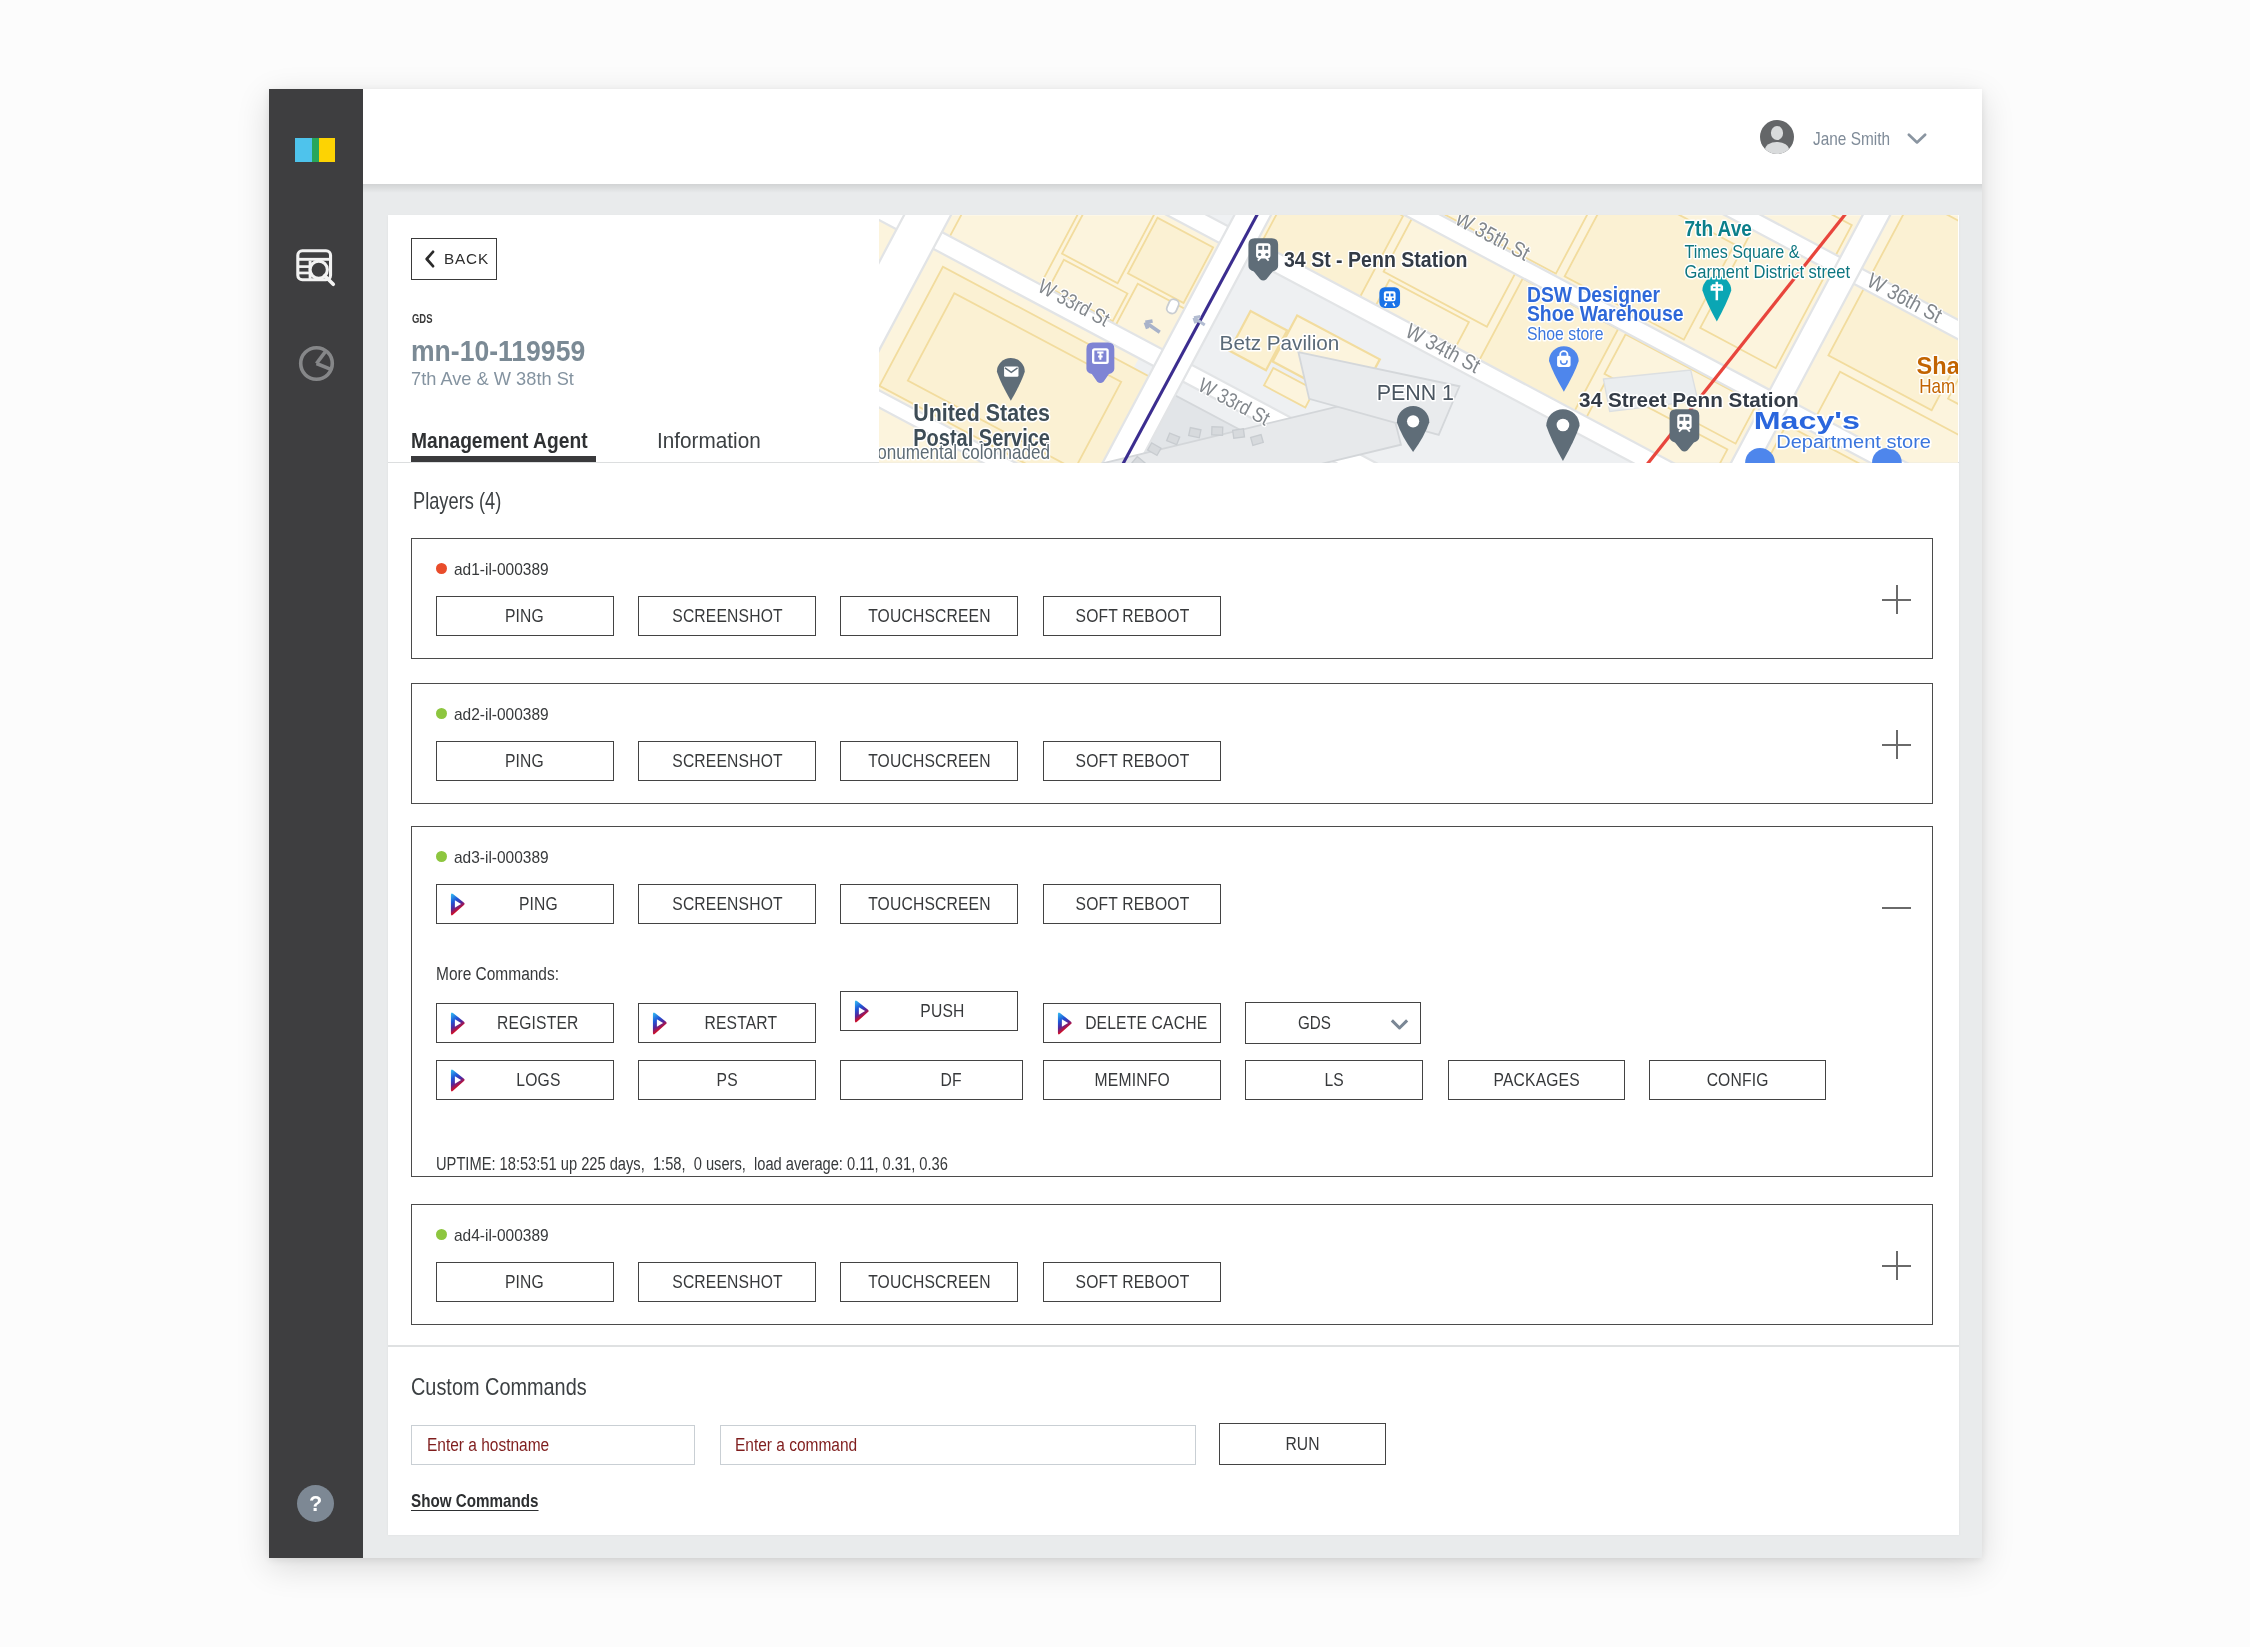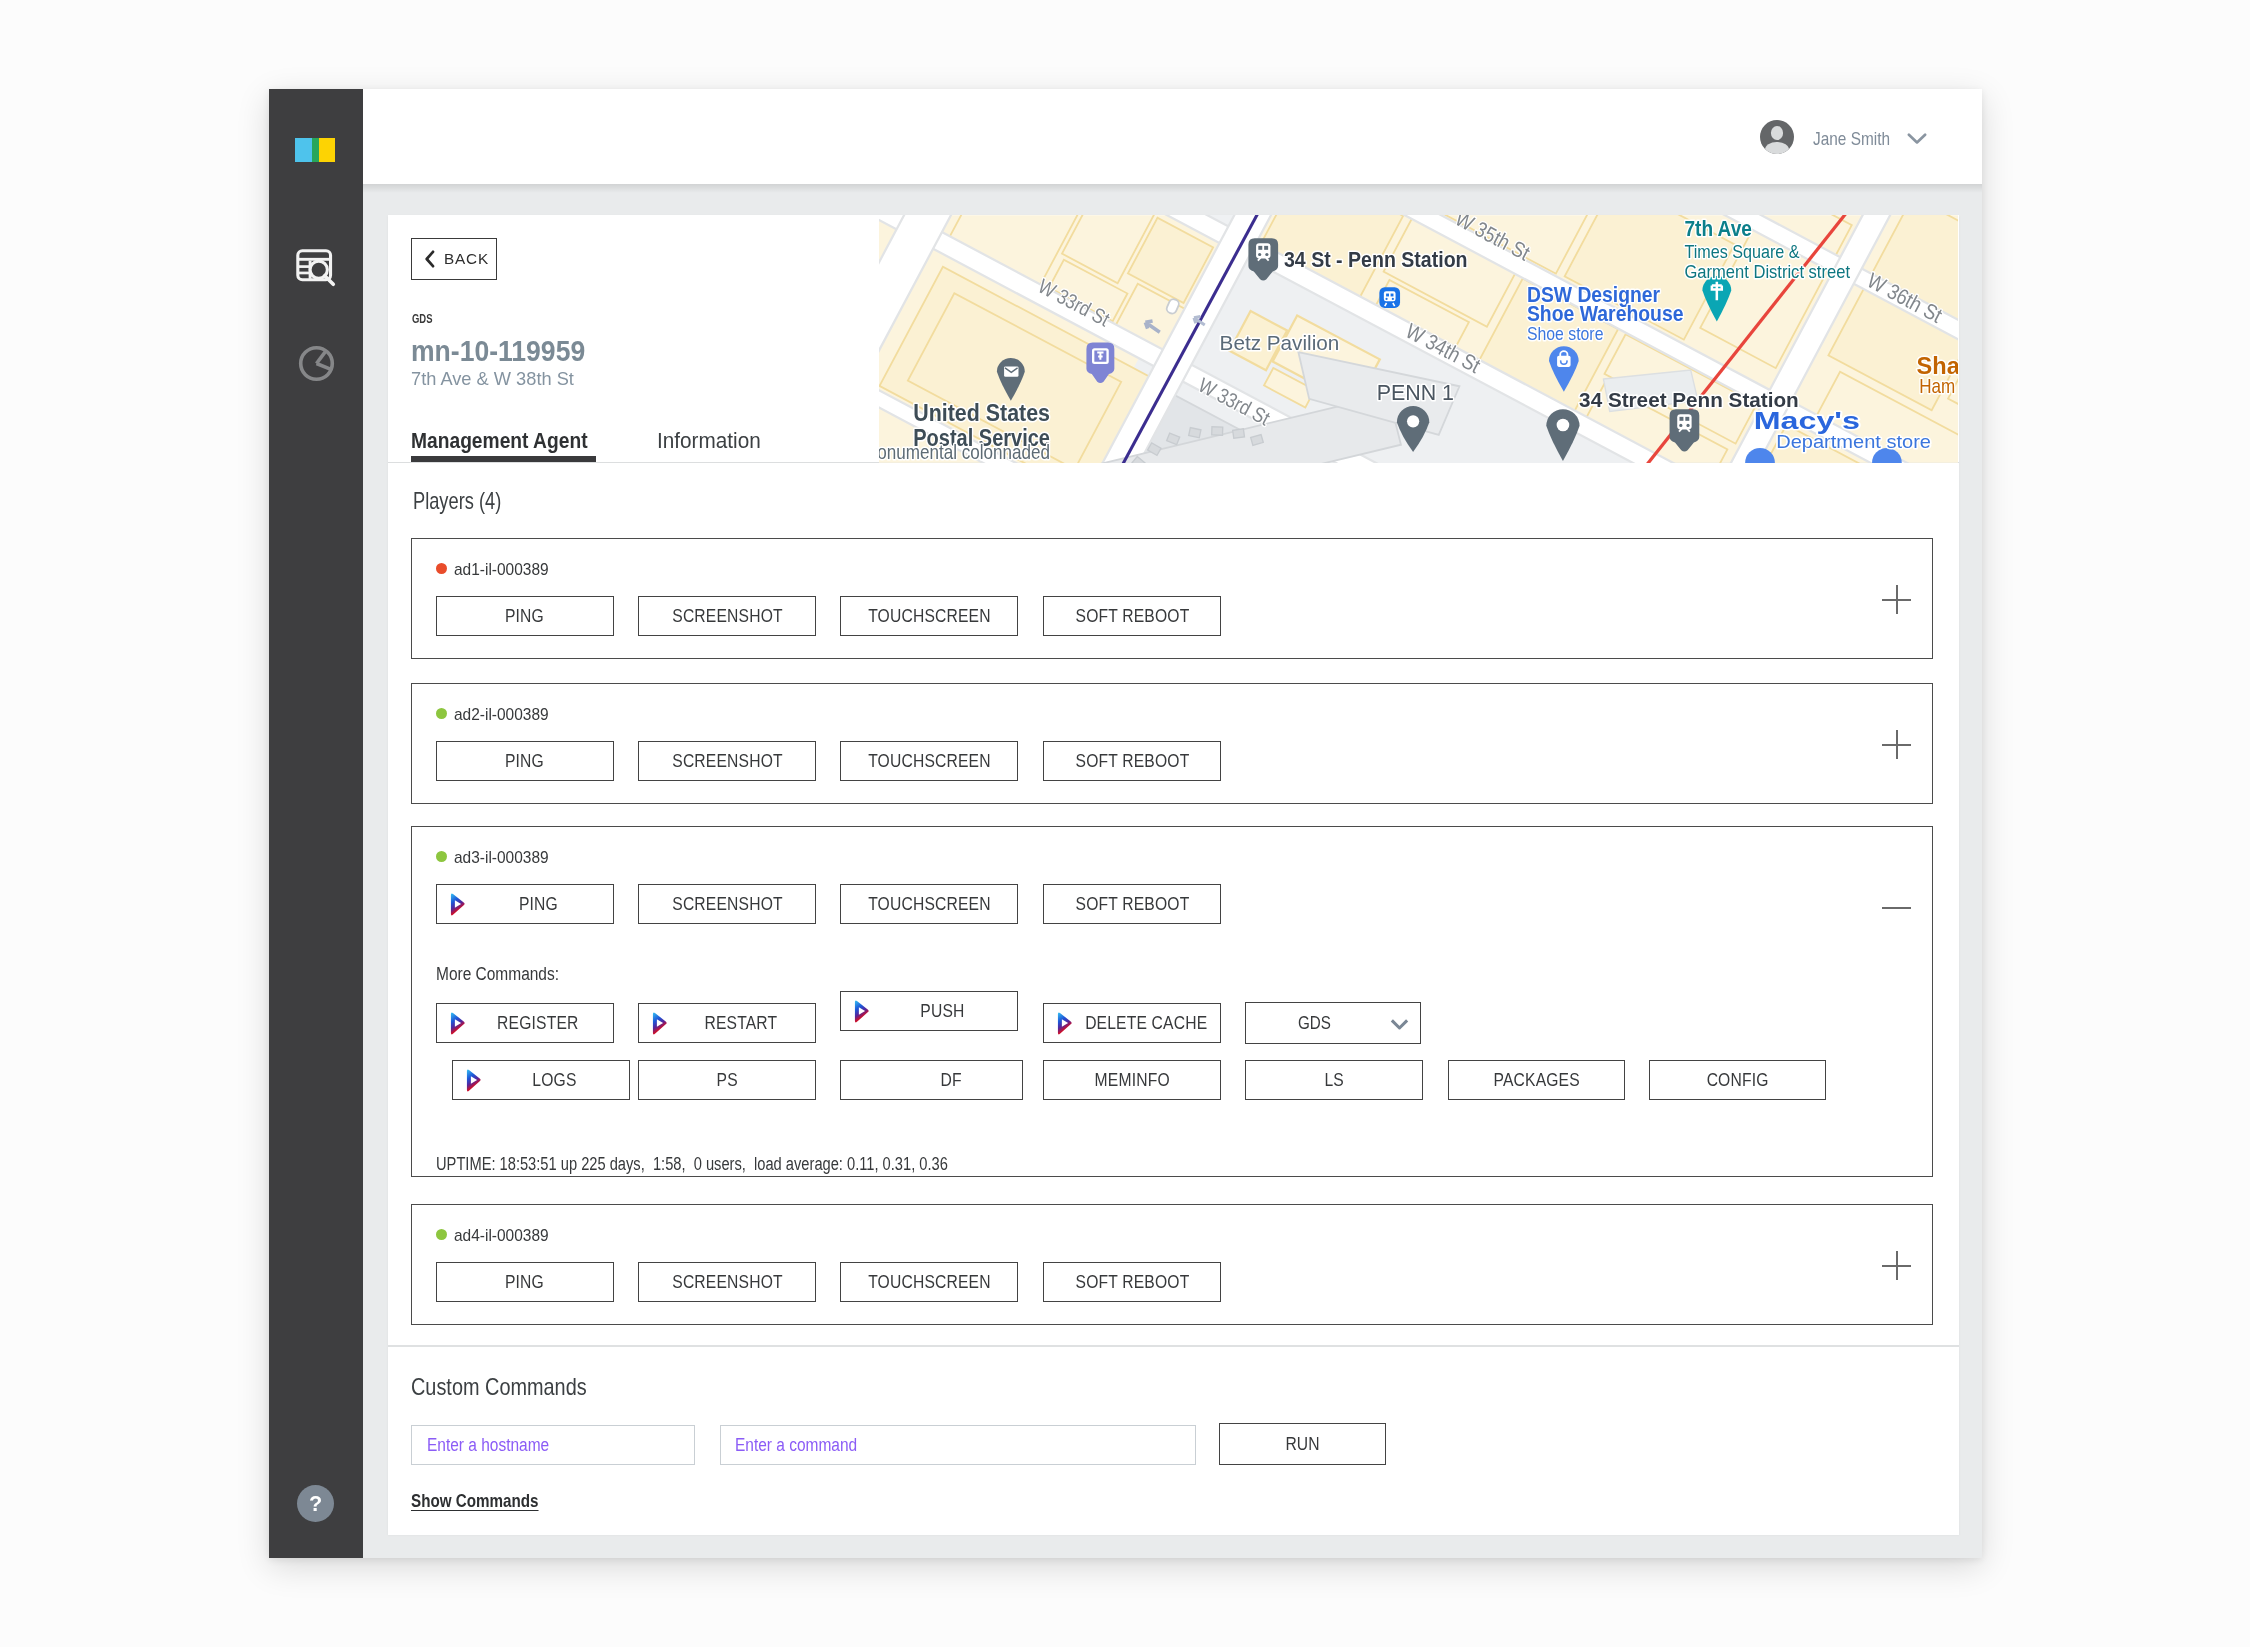--- a/index.html
+++ b/index.html
@@ -36,21 +36,21 @@
 .plus::after { content:""; position:absolute; left:13.5px; top:0; width:2.3px; height:29px; background:#6a6a6a; }
 .minus { position:absolute; left:1470px; width:29px; height:2.3px; background:#6a6a6a; }
 .playicon { position:absolute; left:10.8px; top:7.2px; }
 .morecmd { position:absolute; left:23.4px; top:137px; font-size:18px; color:#37393b; transform:scaleX(0.86); transform-origin:left top; }
 .gdsdrop { position:absolute; left:833px; top:175px; width:176px; height:42px; border:1.8px solid #434343; background:#fff; display:flex; align-items:center; font-size:19px; color:#37393b; }
 
 .gdsdrop svg { position:absolute; right:11.7px; top:16px; }
 .uptime { position:absolute; left:24px; top:327px; font-size:18px; color:#37393b; transform:scaleX(0.815); transform-origin:left top; white-space:nowrap; }
 .ccsep { position:absolute; left:0; top:1130px; width:1571px; height:1.8px; background:#dfe1e2; }
 .cchead { position:absolute; left:23.4px; top:1159px; font-size:23.4px; color:#3c4043; transform:scaleX(0.85); transform-origin:left top; }
-.ccinput { position:absolute; top:1210px; height:40px; border:1.4px solid #c9cfd4; background:#fff; display:flex; align-items:center; font-size:18px; color:#8b5cf6; padding-left:14.4px; }
+.ccinput { position:absolute; top:1210px; height:40px; border:1.4px solid #c9cfd4; background:#fff; display:flex; align-items:center; font-size:18px; color:#7f1d1d; padding-left:14.4px; }
 .runbtn { position:absolute; left:831px; top:1208px; width:167px; height:42px; border:1.8px solid #434343; background:#fff; display:flex; align-items:center; justify-content:center; font-size:18px; color:#37393b; }
 .showcmd { position:absolute; left:23.4px; top:1275px; font-size:19px; font-weight:bold; color:#2d2f31; text-decoration:underline; text-underline-offset:2.7px; transform:scaleX(0.80); transform-origin:left top; }
 #avatar { position:absolute; left:1397px; top:31px; width:34px; height:34px; border-radius:50%; background:#646668; overflow:hidden; }
 #avatar .head { position:absolute; left:10.8px; top:6.3px; width:12.6px; height:13.5px; border-radius:50%; background:#d9dbdc; }
 #avatar .body { position:absolute; left:5.4px; top:21.6px; width:23.4px; height:16px; border-radius:50% 50% 0 0; background:#d9dbdc; }
 .uname { position:absolute; left:1450px; top:39px; font-size:19px; color:#7f8b98; white-space:nowrap; transform:scaleX(0.81); transform-origin:left top; }
 .uchev { position:absolute; left:1544px; top:44px; }
 .cmdbtn .t { transform:scaleX(0.87); white-space:nowrap; }
 .cmdbtn.wic { padding-left:27px; }
 .ccinput .ph { transform:scaleX(0.86); transform-origin:left center; white-space:nowrap; }
@@ -343,21 +343,21 @@
               <path d="M7.6 9.2 L14.6 13.4 L7.6 17.6 Z" fill="#fff"></path>
             </svg>
             <span class="t">DELETE CACHE</span>
           </div>
 <div class="gdsdrop">
             <span class="gt" style="margin-left:52px;">GDS</span>
             <svg width="19" height="10.8" viewBox="0 0 21 12">
               <path d="M2 1.5 L10.5 10 L19 1.5" fill="none" stroke="#7a8795" stroke-width="3.4" stroke-linejoin="round"></path>
             </svg>
           </div>
-<div class="cmdbtn wic" style="left:23.4px; top:233px; width:178px;margin-left:16px;">
+<div class="cmdbtn wic" style="left:23.4px; top:233px; width:178px;">
             <svg class="playicon" width="18" height="25" viewBox="0 0 20 28">
               <defs>
                 <linearGradient id="pgf" x1="0" y1="0" x2="0.45" y2="1">
                   <stop offset="0" stop-color="#36c3f2"></stop>
                   <stop offset="0.38" stop-color="#1d56d8"></stop>
                   <stop offset="0.62" stop-color="#55259b"></stop>
                   <stop offset="0.82" stop-color="#c8102e"></stop>
                   <stop offset="1" stop-color="#f01428"></stop>
                 </linearGradient>
               </defs>

